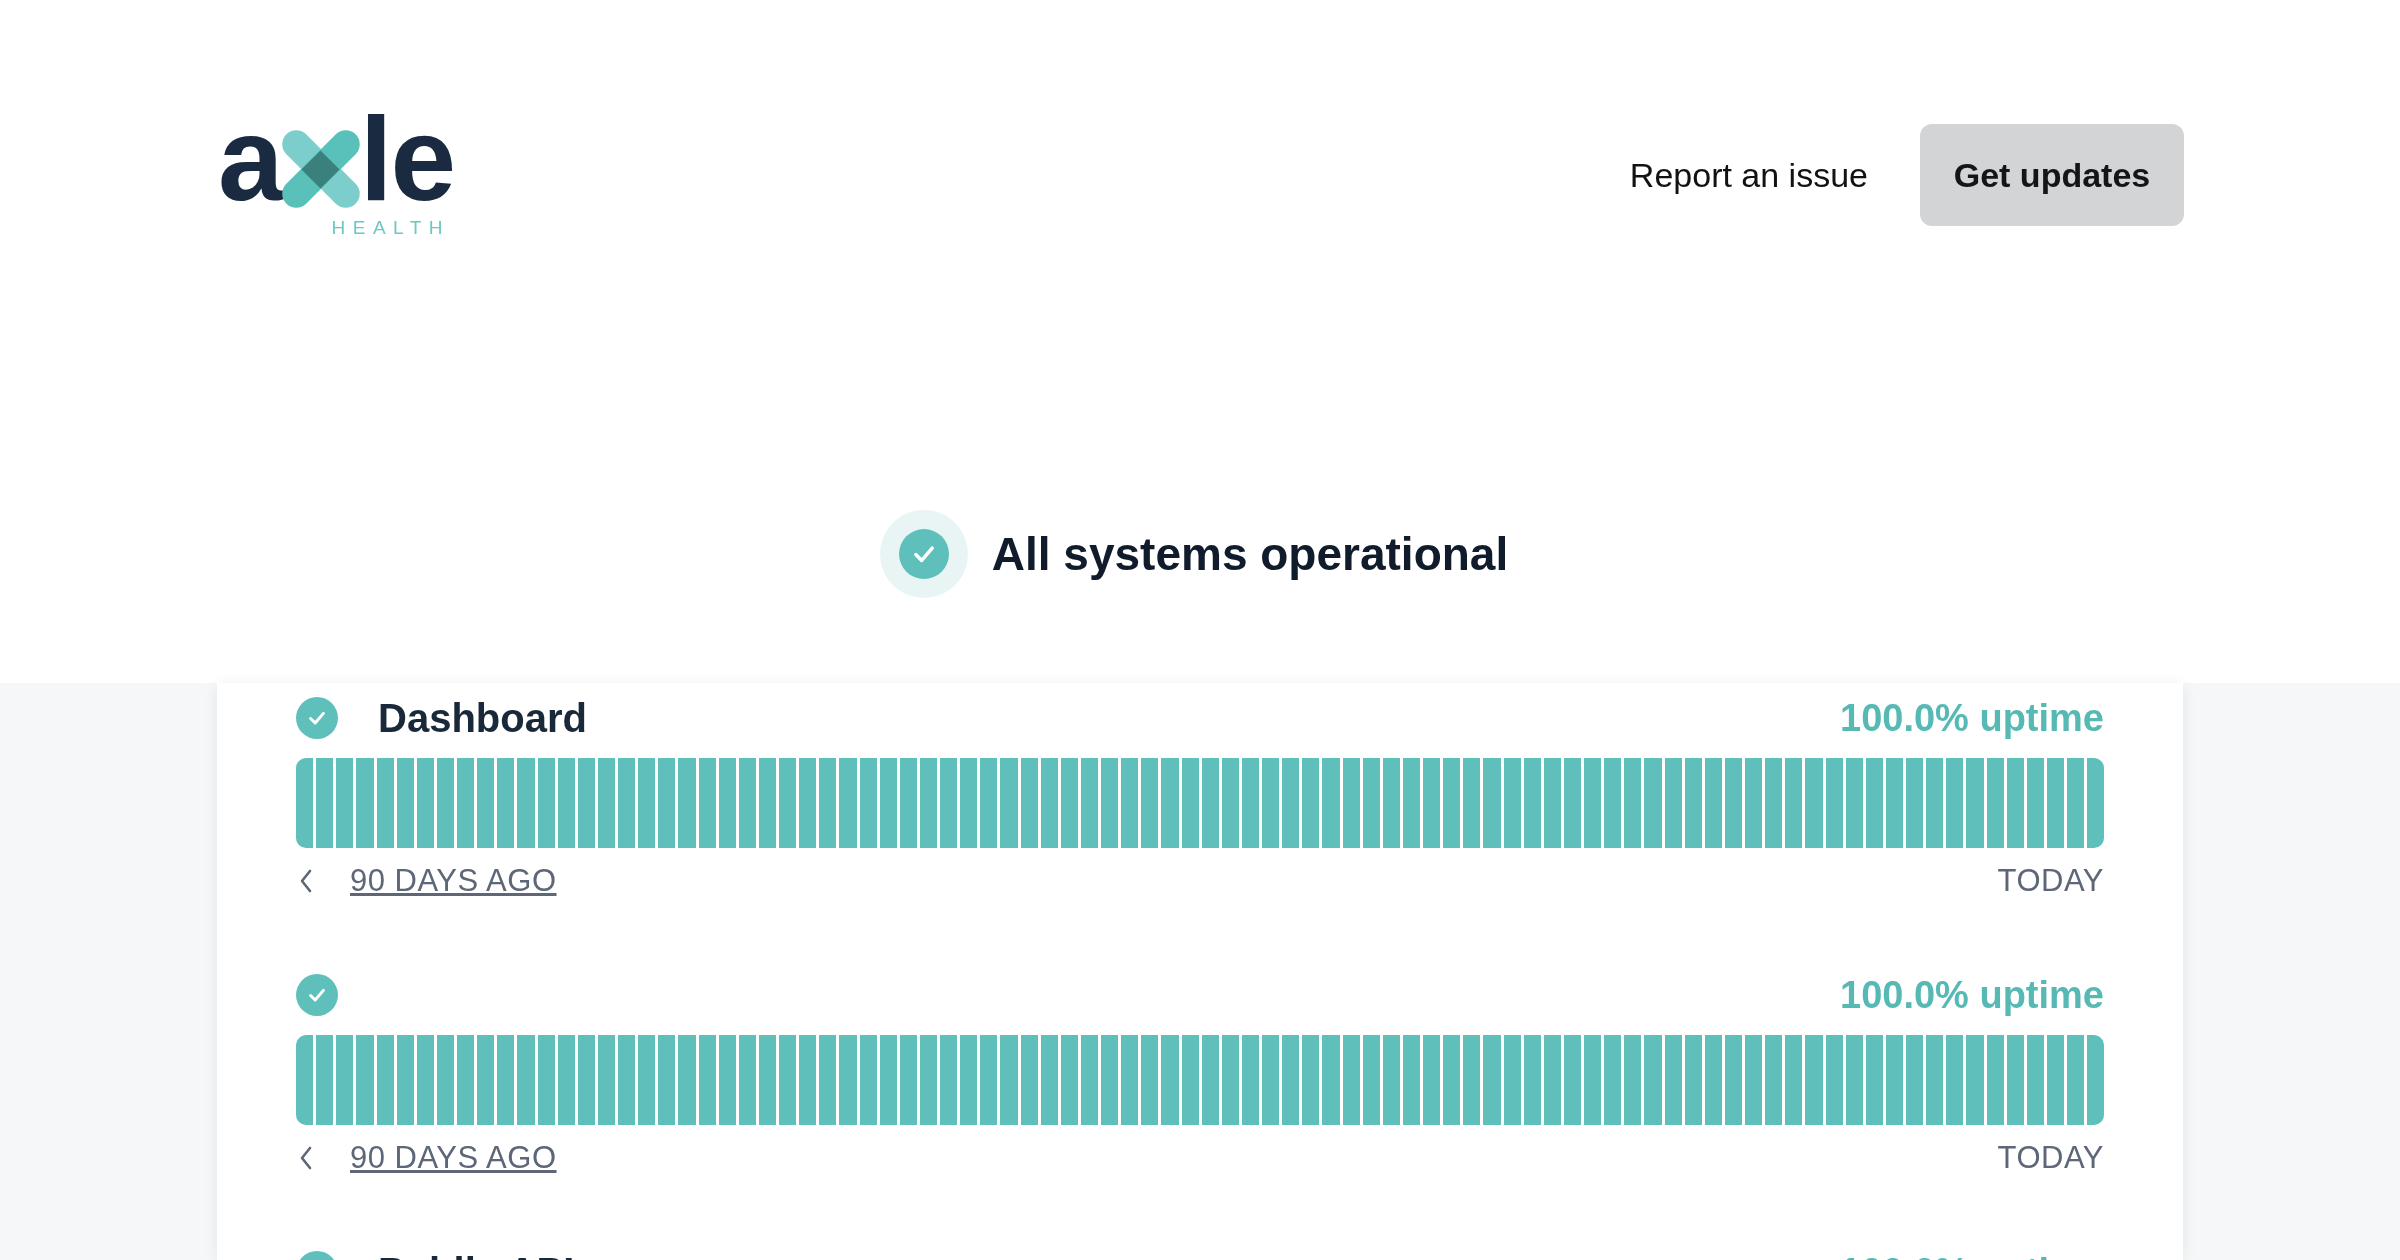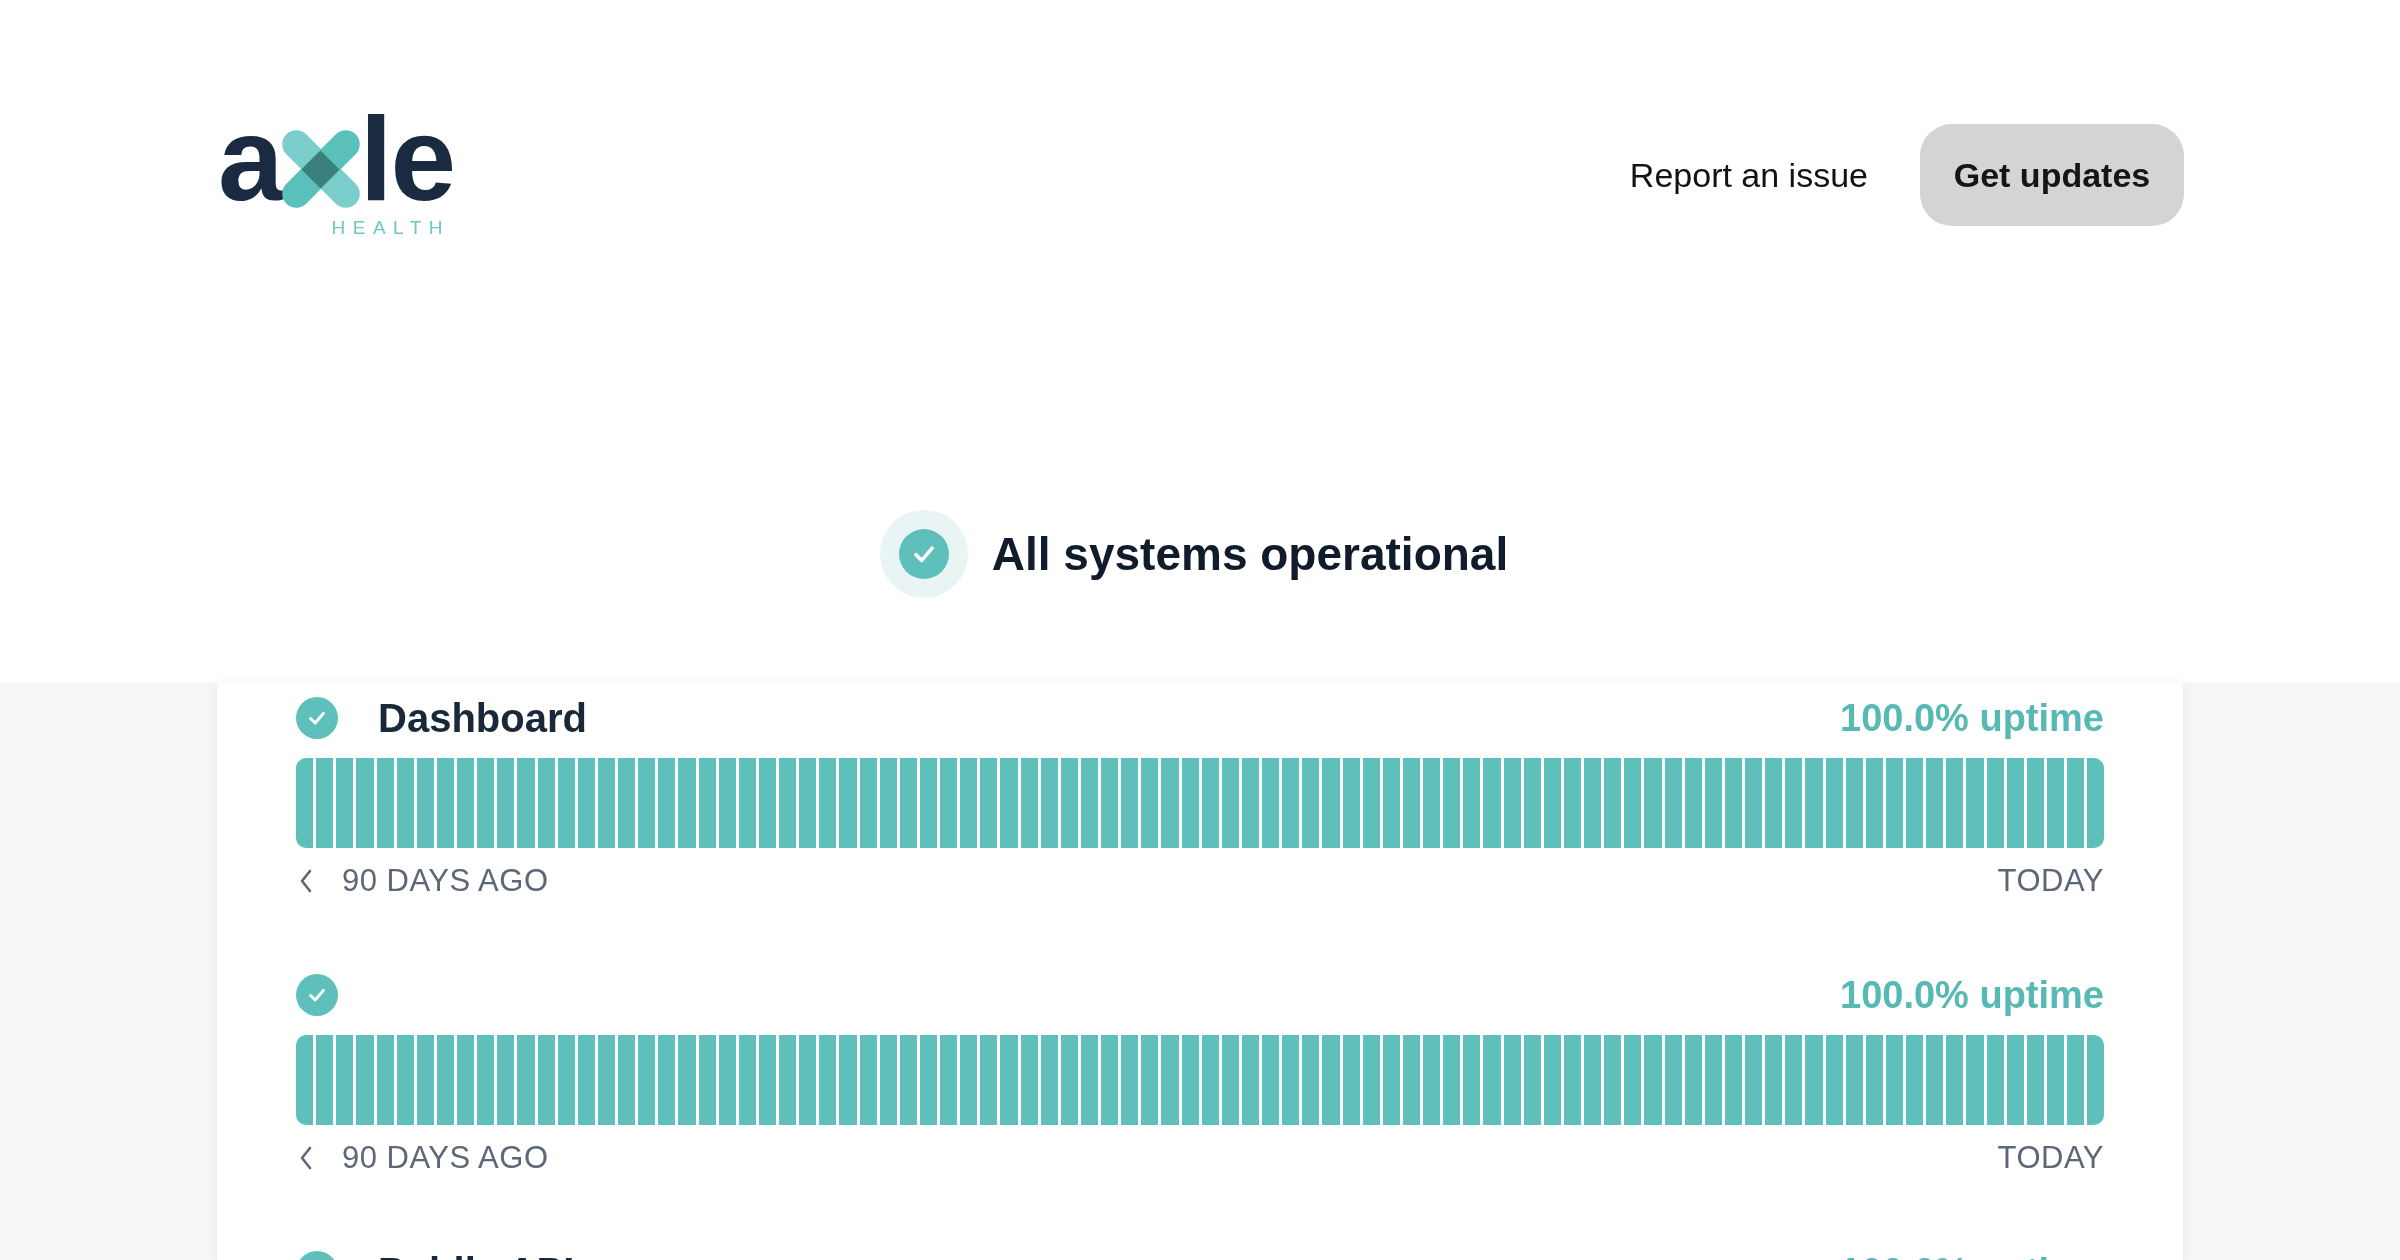--- a/index.html
+++ b/index.html
@@ -25,21 +25,21 @@
   .band-1 { transform:rotate(45deg);  background:var(--logo-band-light); }
   .band-2 { transform:rotate(-45deg); background:var(--logo-band); }
   .band-center { position:absolute; left:50%; top:50%; width:27px; height:27px;
     margin:-13.5px 0 0 -13.5px; transform:rotate(45deg); background:var(--logo-center); }
   .logo-sub { margin:10px 4px 0 0; font-size:19px; font-weight:400;
     letter-spacing:7.5px; color:var(--logo-teal); }
 
   .header-right { display:flex; align-items:center; gap:52px; }
   .report-link { font-size:34px; color:#101214; cursor:pointer; }
   .updates-btn {
-    width:264px; height:102px; border:none; border-radius:32px;
+    width:264px; height:102px; border:none; border-radius:12px;
     background:var(--button-bg); color:#131517; font-size:34px; font-weight:600;
     font-family:"Liberation Sans", sans-serif; cursor:pointer;
     display:flex; align-items:center; justify-content:center;
   }
 
   
   .hero {
     position:absolute; top:510px; left:0; right:12px;
     display:flex; align-items:center; justify-content:center;
   }
@@ -77,21 +77,21 @@
   .service-uptime { margin-left:auto; font-size:38px; font-weight:600; color:var(--teal-text); }
 
   .bars {
     margin:19px 0 15px 0; height:90px;
     display:flex; gap:3px; border-radius:10px; overflow:hidden;
   }
   .bar { flex:1 1 0; background:var(--teal); cursor:pointer; }
 
   .range { display:flex; justify-content:space-between; align-items:center;
     font-size:31px; color:var(--label-gray); letter-spacing:0.5px; }
-  .range-left { display:flex; align-items:center; gap:26px; }
+  .range-left { display:flex; align-items:center; gap:34px;text-decoration:underline; }
   .chev { flex:none; }
 </style>
 </head>
 <body>
 
 <div class="header">
   <div class="logo">
     <div class="logo-word">
       <span>a</span>
       <span class="logo-x">

